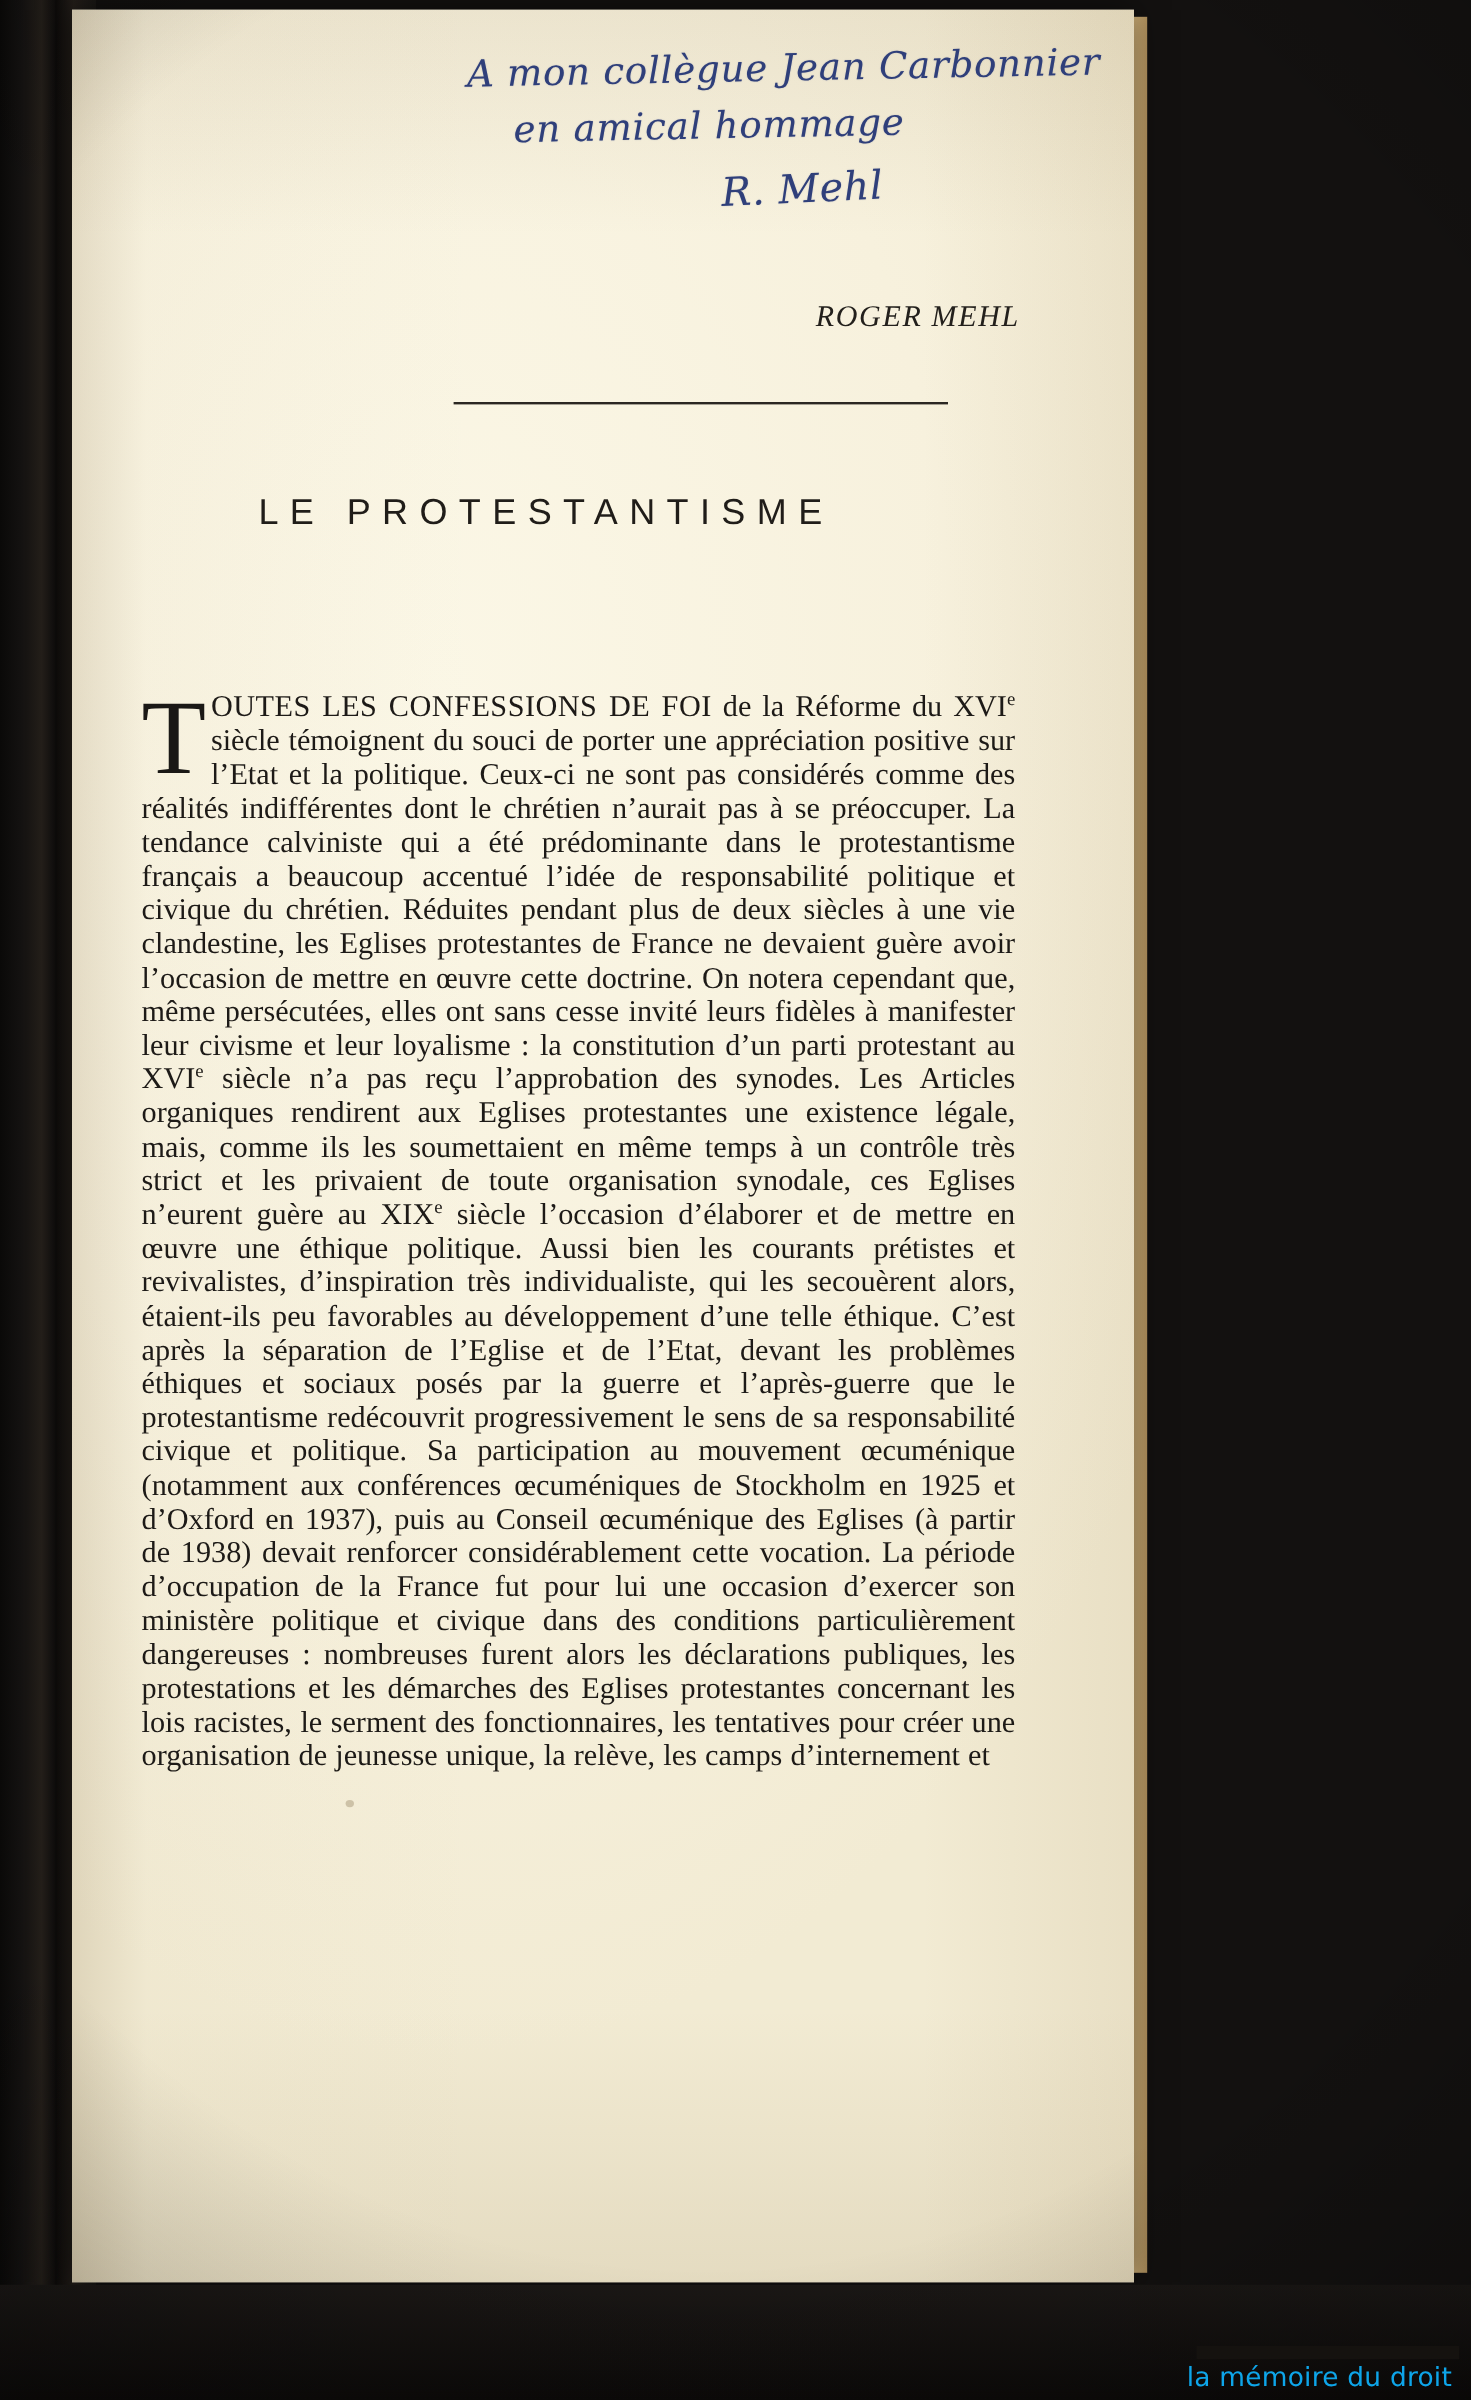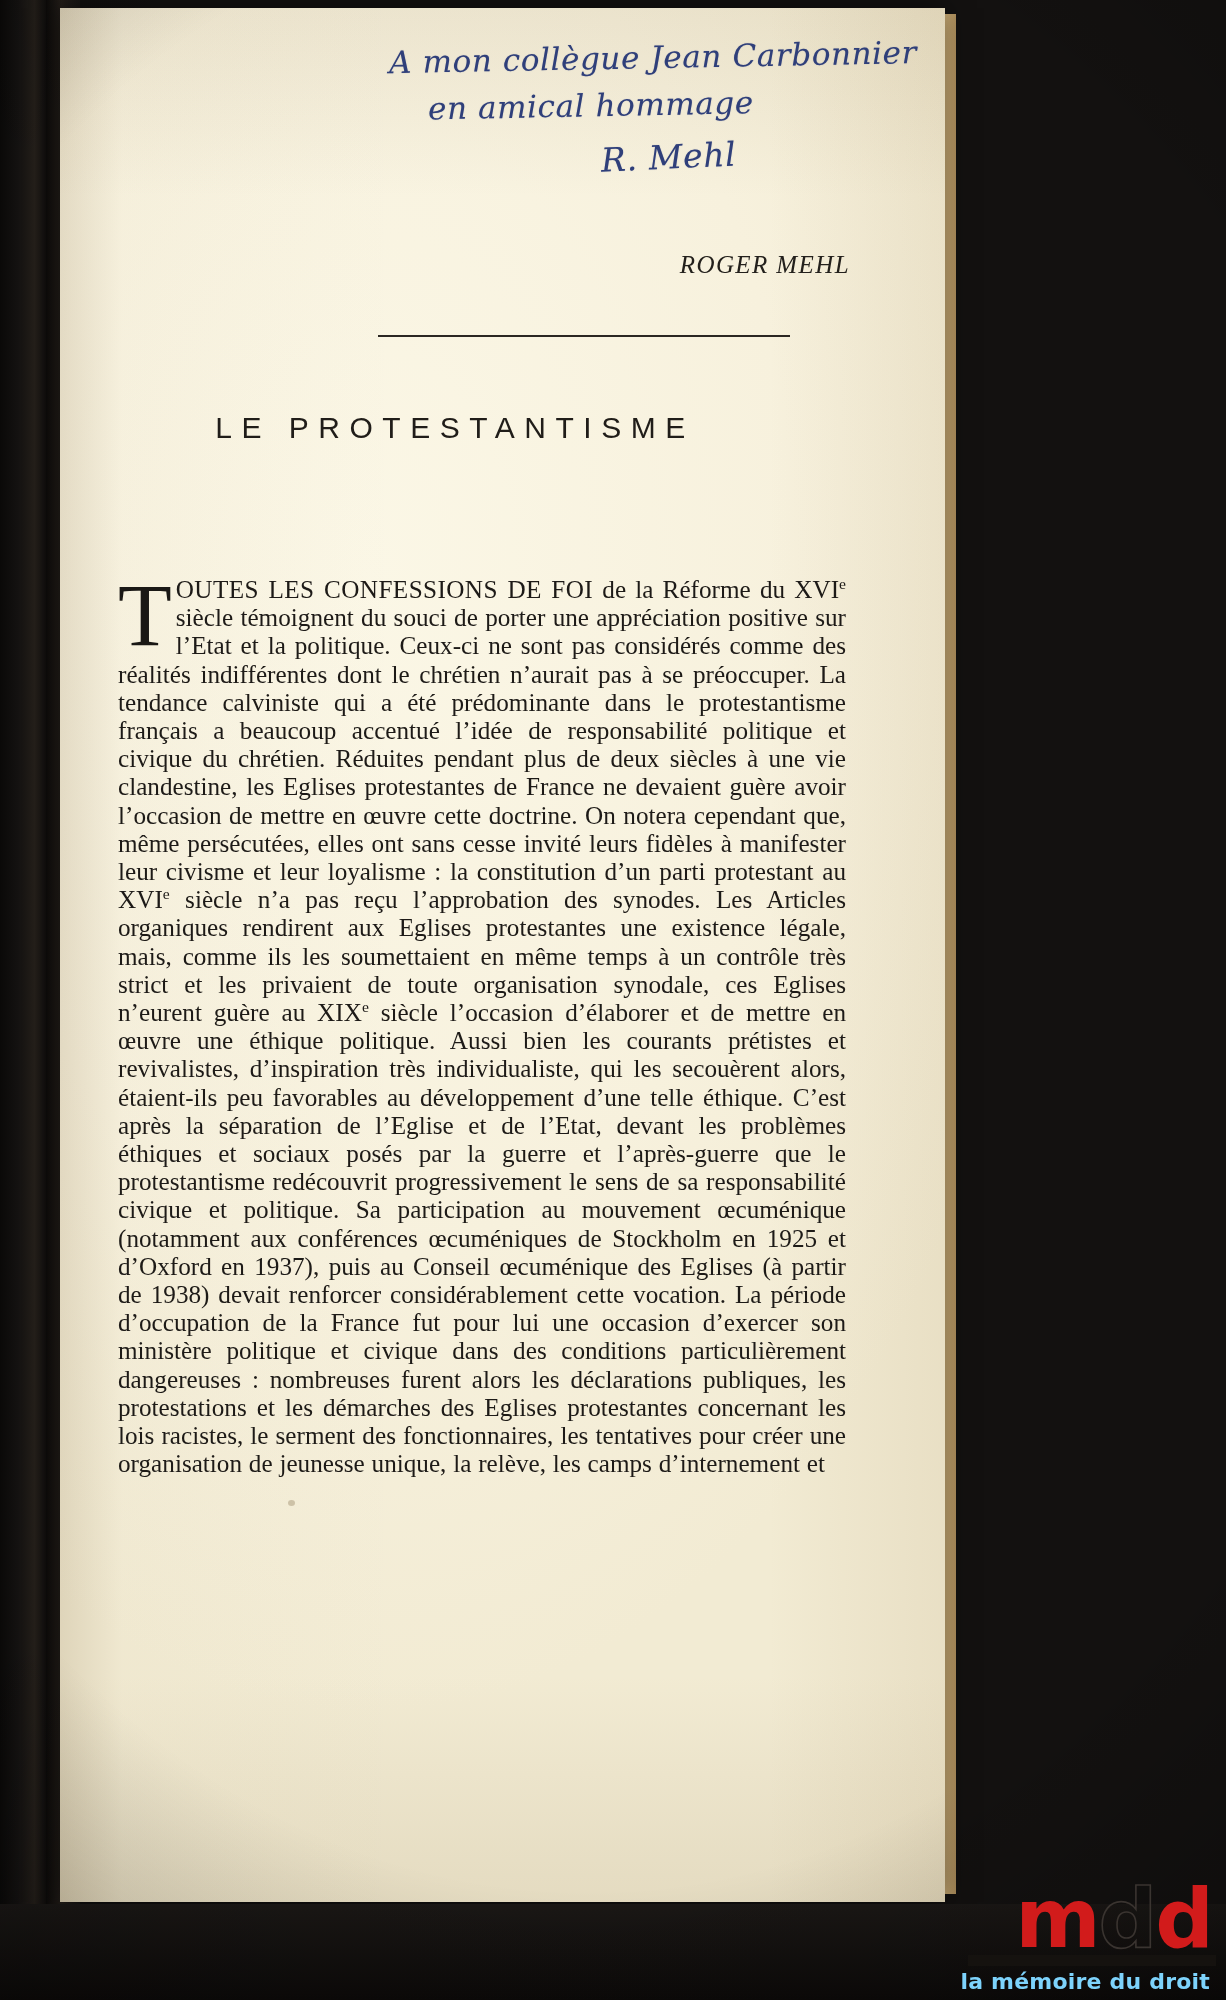--- a/index.html
+++ b/index.html
@@ -225,22 +225,22 @@
   .wm-bar {
     display: block;
     height: 11px;
     background: #15120f;
     margin: 1px 0 3px 8px;
   }
   .wm-sub {
     display: block;
     font-family: "DejaVu Sans", sans-serif;
     font-size: 22px;
-    font-weight: 700;
-    color: #7dd3fc;
+    font-weight: 400;
+    color: #0ea5e9;
     letter-spacing: 0.2px;
     padding-right: 6px;
   }
 
   
   .bottom-band {
     position: absolute;
     left: 0; bottom: 0;
     width: 1226px; height: 96px;
     background: linear-gradient(to bottom, #1a1715 0%, #0c0a09 100%);
@@ -276,19 +276,18 @@
       <div class="speck"></div>
     </div>
   </div>
 
   <div class="binding"></div>
   <div class="binding-shadow"></div>
 
   <div class="bottom-band"></div>
 
   <div class="watermark">
-    <span class="wm-mark"><span>m</span><span class="hollow">d</span><span>d</span></span>
     <span class="wm-bar"></span>
     <span class="wm-sub">la mémoire du droit</span>
   </div>
 
   <div class="scan-vignette"></div>
 </div>
 
 </body></html>

